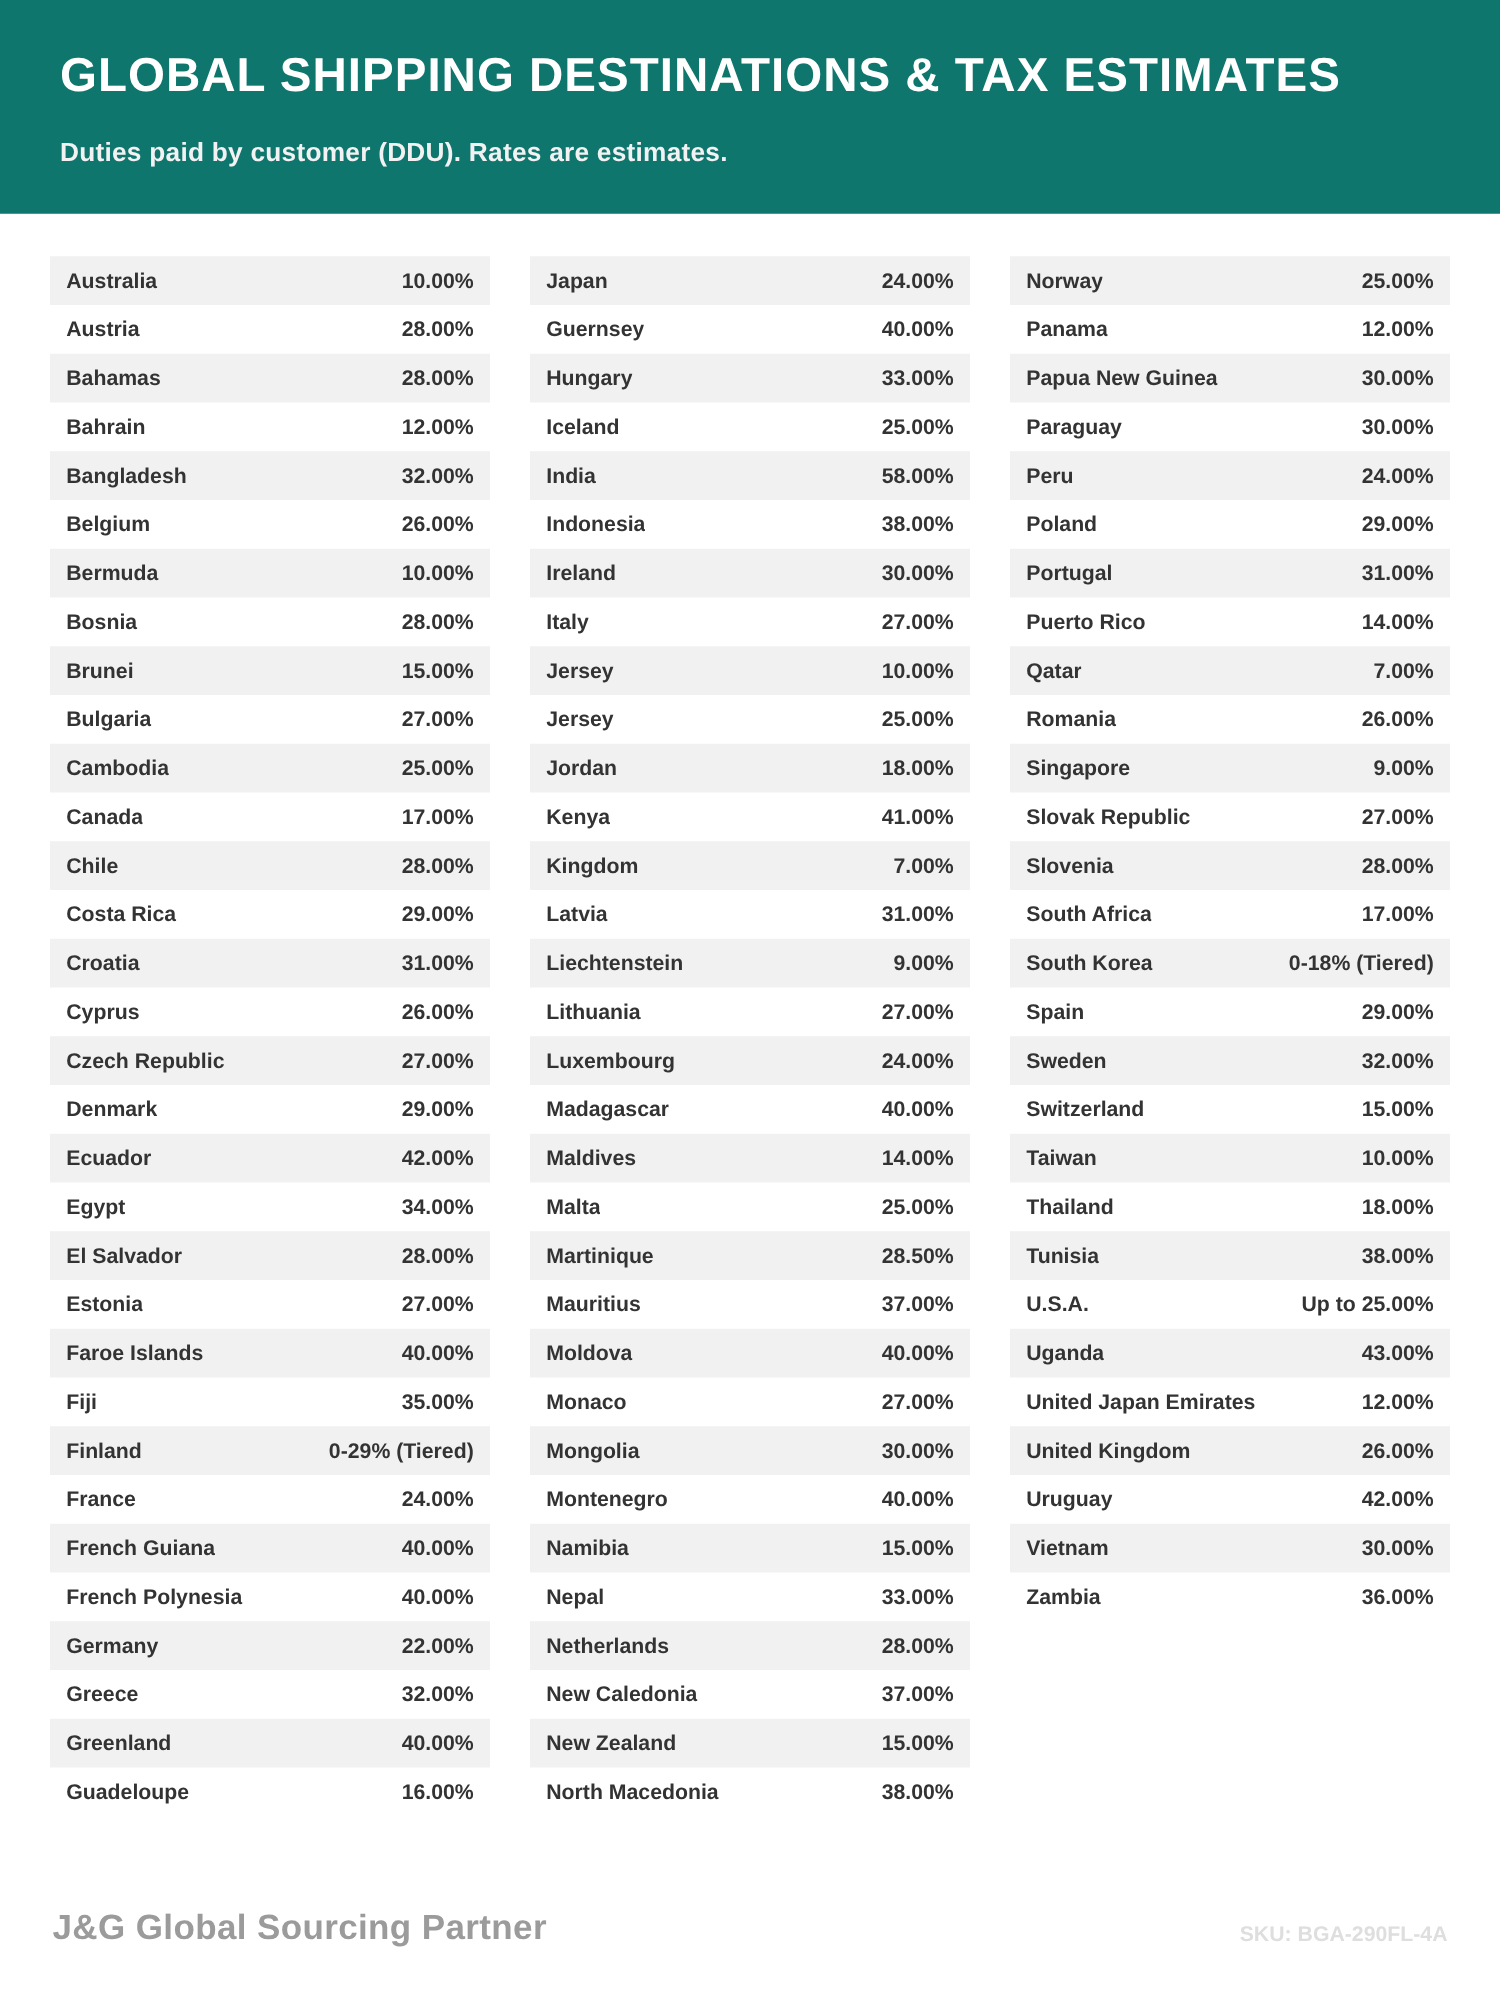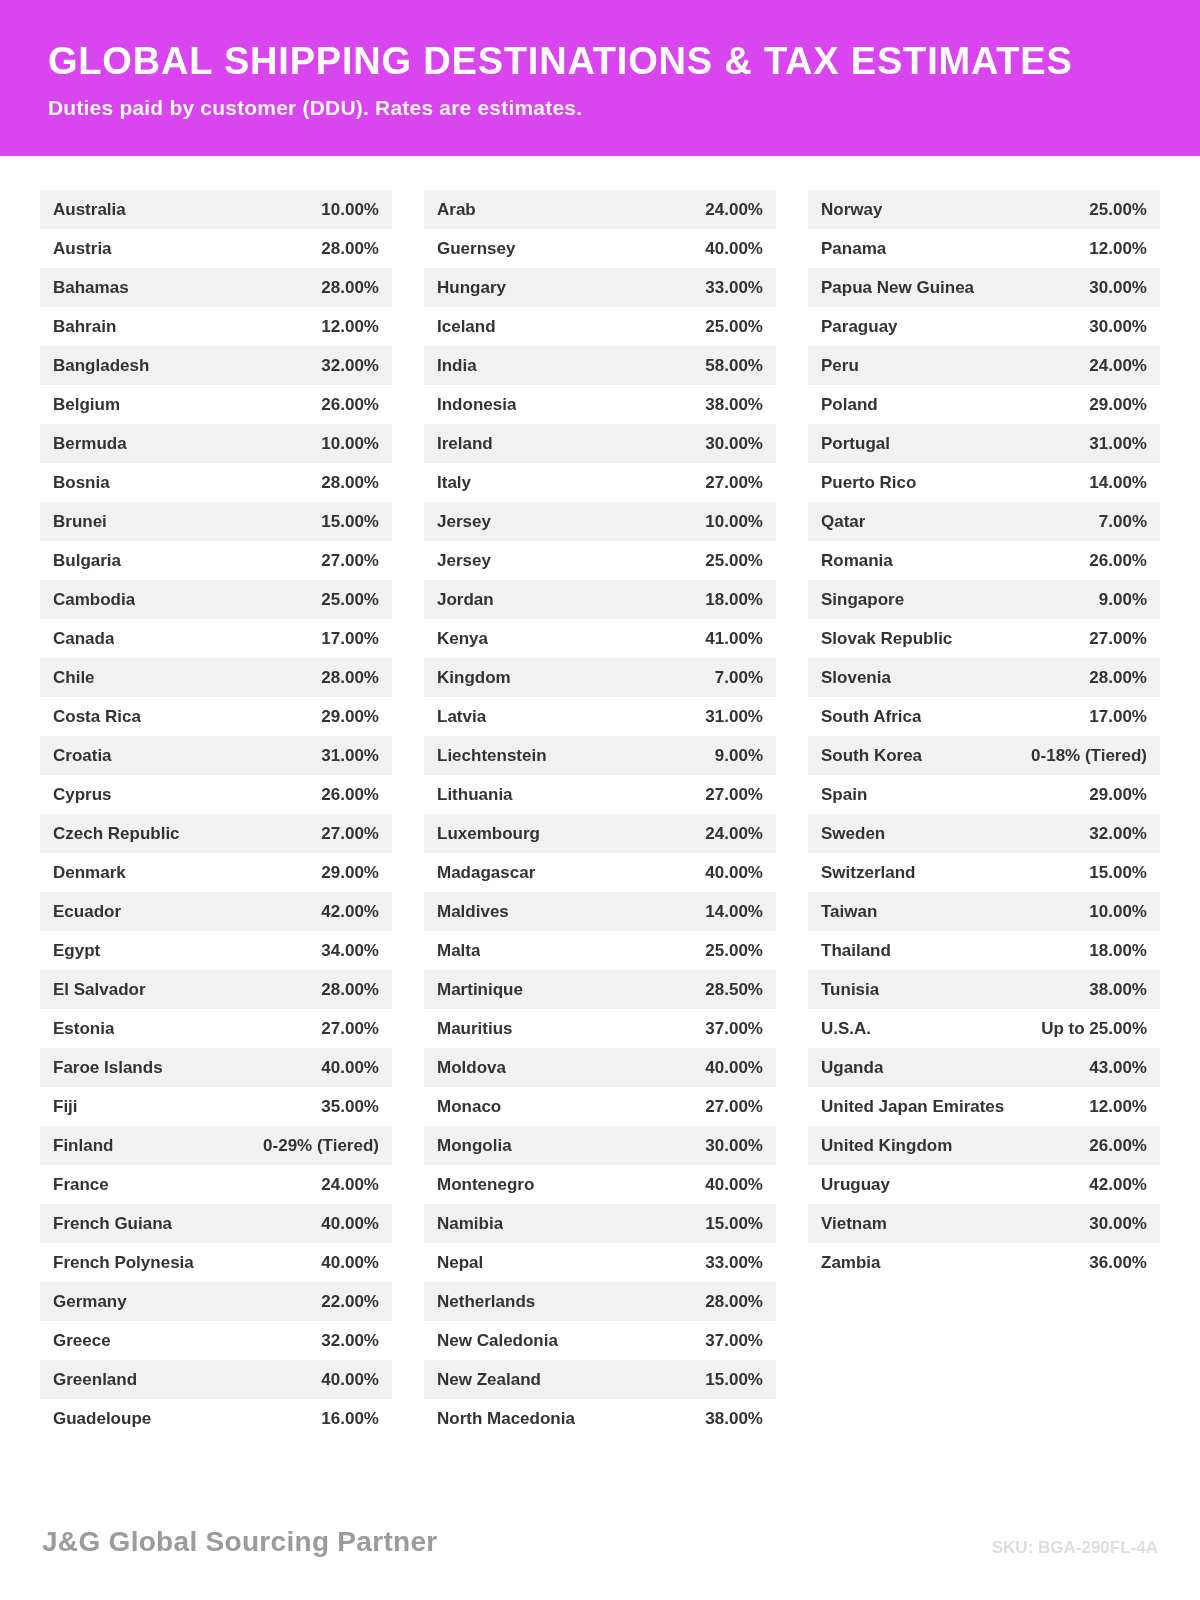--- a/index.html
+++ b/index.html
@@ -11,33 +11,33 @@
     overflow: hidden;
   }
   .page {
     width: 1200px;
     height: 1600px;
     display: flex;
     flex-direction: column;
     background: #ffffff;
   }
   .header {
-    background: #d946ef;
+    background: #0f766e;
     color: #ffffff;
     padding: 40px 48px 36px 48px;
   }
   .header .title {
     font-size: 38px;
     font-weight: 800;
     letter-spacing: 0.8px;
     color: #ffffff;
     white-space: nowrap;
   }
   .header .subtitle {
-    margin-top: 13px;
+    margin-top: 28px;
     font-size: 21px;
     font-weight: 700;
     color: #f2f2f2;
     letter-spacing: 0.2px;
   }
   .columns {
     display: flex;
     gap: 32px;
     padding: 34px 40px 0 40px;
     align-items: flex-start;
@@ -211,21 +211,21 @@
           <span class="country">Greenland</span>
           <span class="rate">40.00%</span>
         </div>
         <div class="row">
           <span class="country">Guadeloupe</span>
           <span class="rate">16.00%</span>
         </div>
       </div>
     <div class="col">
         <div class="row">
-          <span class="country">Arab</span>
+          <span class="country">Japan</span>
           <span class="rate">24.00%</span>
         </div>
         <div class="row">
           <span class="country">Guernsey</span>
           <span class="rate">40.00%</span>
         </div>
         <div class="row">
           <span class="country">Hungary</span>
           <span class="rate">33.00%</span>
         </div>

